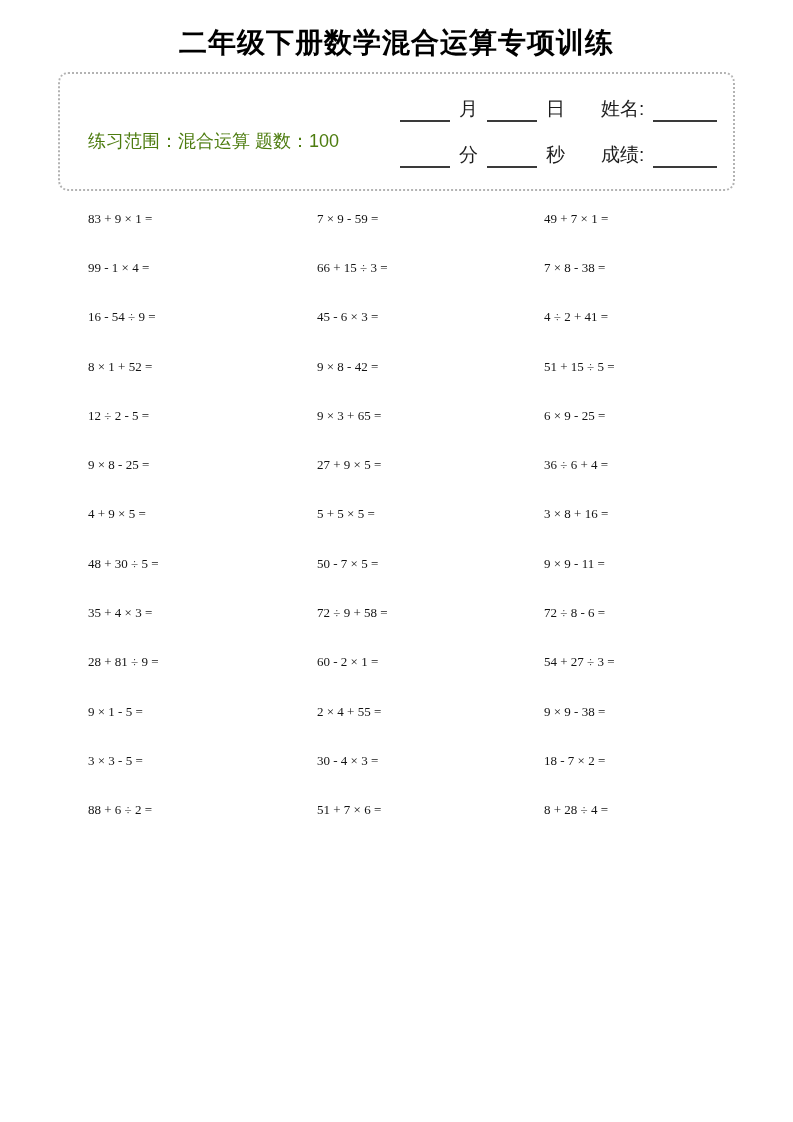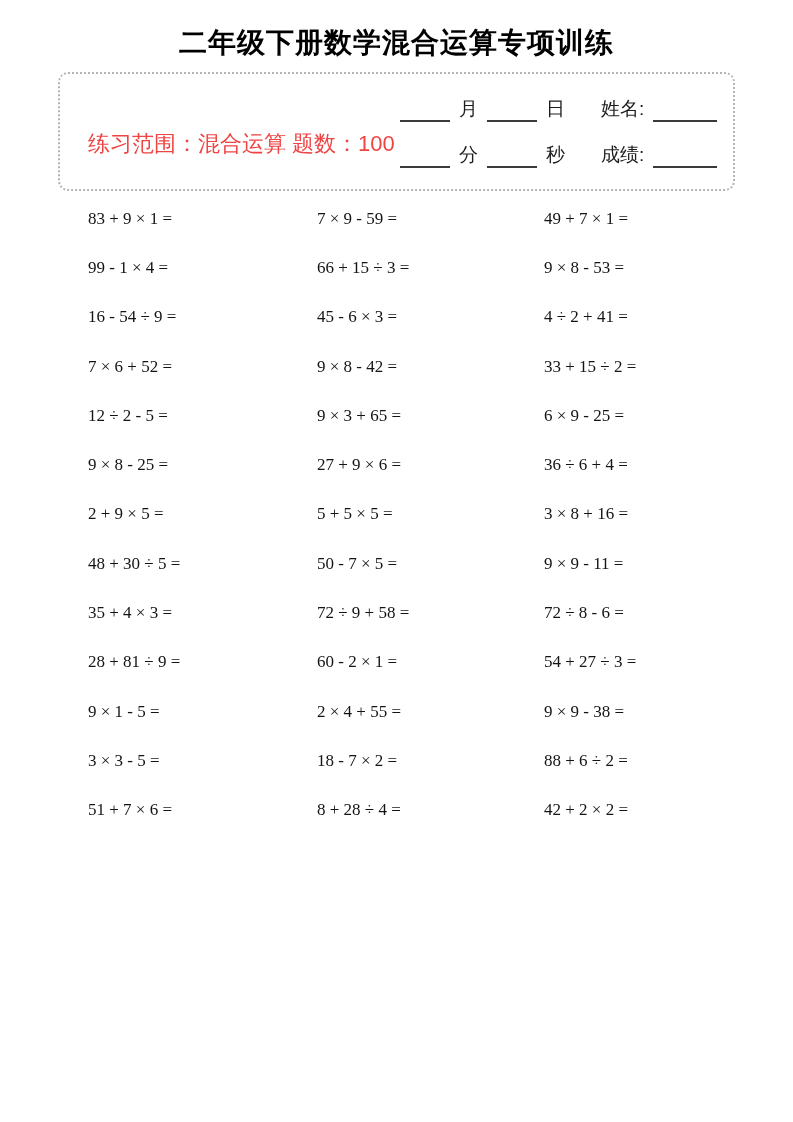--- a/index.html
+++ b/index.html
@@ -30,22 +30,22 @@
     top: 72px;
     width: 677px;
     height: 119px;
     border: 2px dotted #b3b3b3;
     border-radius: 10px;
   }
   .scope {
     position: absolute;
     left: 28px;
     top: 55px;
-    font-size: 22px;
-    color: #ef4444;
+    font-size: 18px;
+    color: #4d7c0f;
     white-space: nowrap;
   }
   .fields {
     position: absolute;
     left: 340px;
     top: 22px;
     display: flex;
     flex-direction: column;
     gap: 20px;
   }
@@ -72,21 +72,21 @@
     top: 194px;
     width: 660px;
     display: grid;
     grid-template-columns: 229px 227px 204px;
     grid-auto-rows: 49.3px;
   }
   .problem {
     display: flex;
     align-items: center;
     font-family: "Liberation Serif", serif;
-    font-size: 17px;
+    font-size: 13px;
     color: #141414;
     white-space: nowrap;
   }
   .separator {
     position: absolute;
     left: 55px;
     top: 991px;
     width: 686px;
     border-top: 2px dashed #ababab;
   }
@@ -131,49 +131,50 @@
       </div>
     </div>
   </div>
 
   <div class="problems" id="problems">
       <div class="problem">83 + 9 × 1 =</div>
       <div class="problem">7 × 9 - 59 =</div>
       <div class="problem">49 + 7 × 1 =</div>
       <div class="problem">99 - 1 × 4 =</div>
       <div class="problem">66 + 15 ÷ 3 =</div>
-      <div class="problem">9 × 8 - 53 =</div>
+      <div class="problem">7 × 8 - 38 =</div>
       <div class="problem">16 - 54 ÷ 9 =</div>
       <div class="problem">45 - 6 × 3 =</div>
       <div class="problem">4 ÷ 2 + 41 =</div>
-      <div class="problem">7 × 6 + 52 =</div>
+      <div class="problem">8 × 1 + 52 =</div>
       <div class="problem">9 × 8 - 42 =</div>
-      <div class="problem">33 + 15 ÷ 2 =</div>
+      <div class="problem">51 + 15 ÷ 5 =</div>
       <div class="problem">12 ÷ 2 - 5 =</div>
       <div class="problem">9 × 3 + 65 =</div>
       <div class="problem">6 × 9 - 25 =</div>
       <div class="problem">9 × 8 - 25 =</div>
-      <div class="problem">27 + 9 × 6 =</div>
+      <div class="problem">27 + 9 × 5 =</div>
       <div class="problem">36 ÷ 6 + 4 =</div>
-      <div class="problem">2 + 9 × 5 =</div>
+      <div class="problem">4 + 9 × 5 =</div>
       <div class="problem">5 + 5 × 5 =</div>
       <div class="problem">3 × 8 + 16 =</div>
       <div class="problem">48 + 30 ÷ 5 =</div>
       <div class="problem">50 - 7 × 5 =</div>
       <div class="problem">9 × 9 - 11 =</div>
       <div class="problem">35 + 4 × 3 =</div>
       <div class="problem">72 ÷ 9 + 58 =</div>
       <div class="problem">72 ÷ 8 - 6 =</div>
       <div class="problem">28 + 81 ÷ 9 =</div>
       <div class="problem">60 - 2 × 1 =</div>
       <div class="problem">54 + 27 ÷ 3 =</div>
       <div class="problem">9 × 1 - 5 =</div>
       <div class="problem">2 × 4 + 55 =</div>
       <div class="problem">9 × 9 - 38 =</div>
       <div class="problem">3 × 3 - 5 =</div>
+      <div class="problem">30 - 4 × 3 =</div>
       <div class="problem">18 - 7 × 2 =</div>
       <div class="problem">88 + 6 ÷ 2 =</div>
       <div class="problem">51 + 7 × 6 =</div>
       <div class="problem">8 + 28 ÷ 4 =</div>
       <div class="problem">42 + 2 × 2 =</div>
       <div class="problem">63 + 3 × 8 =</div>
     </div>
 
   <div class="separator"></div>
 

